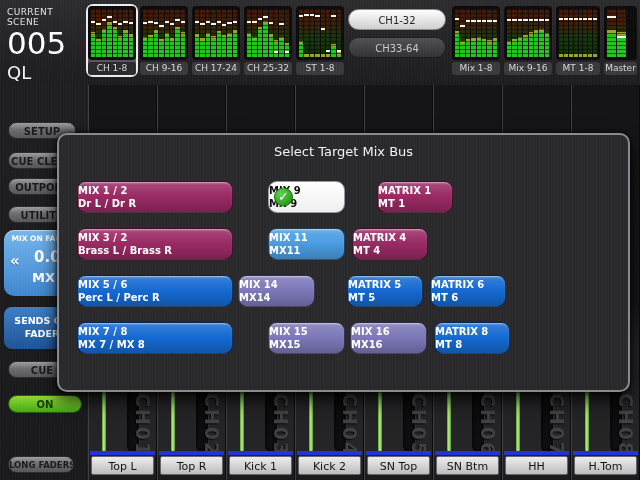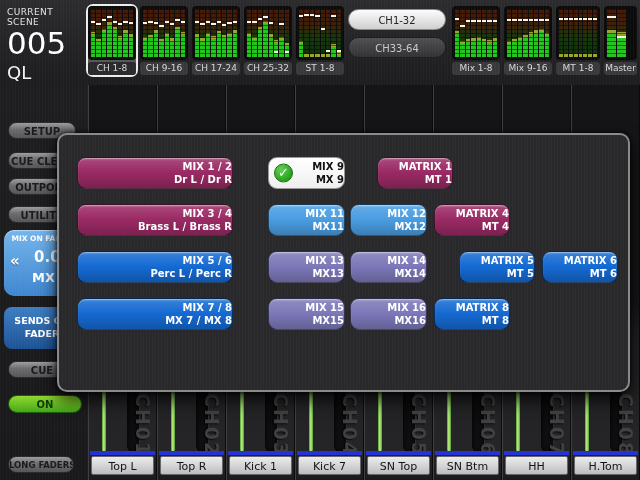--- a/index.html
+++ b/index.html
@@ -81,21 +81,21 @@
      background:linear-gradient(180deg,#ededed,#bdbdbd);border:1px solid #66666a;
      font-size:11px;color:#141414;text-align:center;line-height:19px;box-sizing:border-box;}
   
   .modal{position:absolute;left:57px;top:133px;width:573px;height:259px;z-index:10;
      background:#29292b;border:2px solid #8a8a8d;border-radius:10px;box-sizing:border-box;
      box-shadow:0 8px 18px rgba(0,0,0,0.8), 0 0 4px rgba(0,0,0,0.9);}
   .modal-title{padding-top:9px;text-align:center;font-size:13px;color:#f2f2f2;position:relative;z-index:1;}
   .dlg-grid{margin-top:22px;padding-left:18px;position:relative;z-index:1;}
   .dlg-row{display:flex;align-items:center;height:32px;margin-bottom:15px;}
   .dlg-btn{position:relative;height:32px;border-radius:9px;box-sizing:border-box;
-     display:flex;flex-direction:column;justify-content:center;align-items:flex-end;
+     display:flex;flex-direction:column;justify-content:center;align-items:flex-start;
      color:#fff;font-size:10px;font-weight:bold;line-height:1.3;white-space:nowrap;
      background:linear-gradient(180deg,rgba(255,255,255,0.32) 0%,rgba(255,255,255,0.12) 10%,rgba(255,255,255,0) 48%,rgba(0,0,0,0.2) 100%),var(--c,#555);
      border:1px solid rgba(0,0,0,0.55);box-shadow:inset 0 1px 1px rgba(255,255,255,0.35);}
   .dlg-btn.c0{width:156px;}
   .dlg-btn.c1{width:77px;margin-left:35px;}
   .dlg-btn.c2{width:77px;margin-left:5px;}
   .dlg-btn.c3{width:76px;margin-left:32px;}
   .dlg-btn.c4{width:76px;margin-left:7px;}
   .dlg-btn.sel{background:linear-gradient(180deg,#ffffff,#efefef);color:#111;border-color:#9a9a9a;}
   .check{position:absolute;left:5px;top:50%;transform:translateY(-50%);width:19px;height:19px;border-radius:50%;
@@ -473,21 +473,21 @@
         <div class="meter-line"></div>
         <div class="ch-num">CH03</div>
         <div class="strip-blue"></div>
         <div class="name-plate">Kick 1</div>
       </div>
       <div class="strip">
         <div class="fader-slot"></div>
         <div class="meter-line"></div>
         <div class="ch-num">CH04</div>
         <div class="strip-blue"></div>
-        <div class="name-plate">Kick 7</div>
+        <div class="name-plate">Kick 2</div>
       </div>
       <div class="strip">
         <div class="fader-slot"></div>
         <div class="meter-line"></div>
         <div class="ch-num">CH05</div>
         <div class="strip-blue"></div>
         <div class="name-plate">SN Top</div>
       </div>
       <div class="strip">
         <div class="fader-slot"></div>
@@ -506,63 +506,56 @@
       <div class="strip">
         <div class="fader-slot"></div>
         <div class="meter-line"></div>
         <div class="ch-num">CH08</div>
         <div class="strip-blue"></div>
         <div class="name-plate">H.Tom</div>
       </div>
     </div>
 
   <div class="modal">
+    <div class="modal-title">Select Target Mix Bus</div>
     <div id="dlgGrid" class="dlg-grid">
         <div class="dlg-row">
           <div class="dlg-btn c0" style="--c: #9a2a64;">
             <div>MIX 1 / 2</div>
             <div>Dr L / Dr R</div>
           </div>
           <div class="dlg-btn c1 sel">
             <span class="check">✓</span>
             <div>MIX 9</div>
             <div>MX 9</div>
           </div>
           <div class="dlg-btn c3" style="--c: #9a2a64;">
             <div>MATRIX 1</div>
             <div>MT 1</div>
           </div>
         </div>
         <div class="dlg-row">
           <div class="dlg-btn c0" style="--c: #9a2a64;">
-            <div>MIX 3 / 4</div>
+            <div>MIX 3 / 2</div>
             <div>Brass L / Brass R</div>
           </div>
           <div class="dlg-btn c1" style="--c: #4a9de2;">
             <div>MIX 11</div>
             <div>MX11</div>
-          </div>
-          <div class="dlg-btn c2" style="--c: #4a9de2;">
-            <div>MIX 12</div>
-            <div>MX12</div>
           </div>
           <div class="dlg-btn c4" style="--c: #9a2a64;">
             <div>MATRIX 4</div>
             <div>MT 4</div>
           </div>
         </div>
         <div class="dlg-row">
           <div class="dlg-btn c0" style="--c: #156ad2;">
             <div>MIX 5 / 6</div>
             <div>Perc L / Perc R</div>
           </div>
-          <div class="dlg-btn c1" style="--c: #7c78b9;">
-            <div>MIX 13</div>
-            <div>MX13</div>
-          </div>
           <div class="dlg-btn c2" style="--c: #7c78b9;">
             <div>MIX 14</div>
             <div>MX14</div>
           </div>
           <div class="dlg-btn c3" style="--c: #156ad2;">
             <div>MATRIX 5</div>
             <div>MT 5</div>
           </div>
           <div class="dlg-btn c4" style="--c: #156ad2;">
             <div>MATRIX 6</div>

